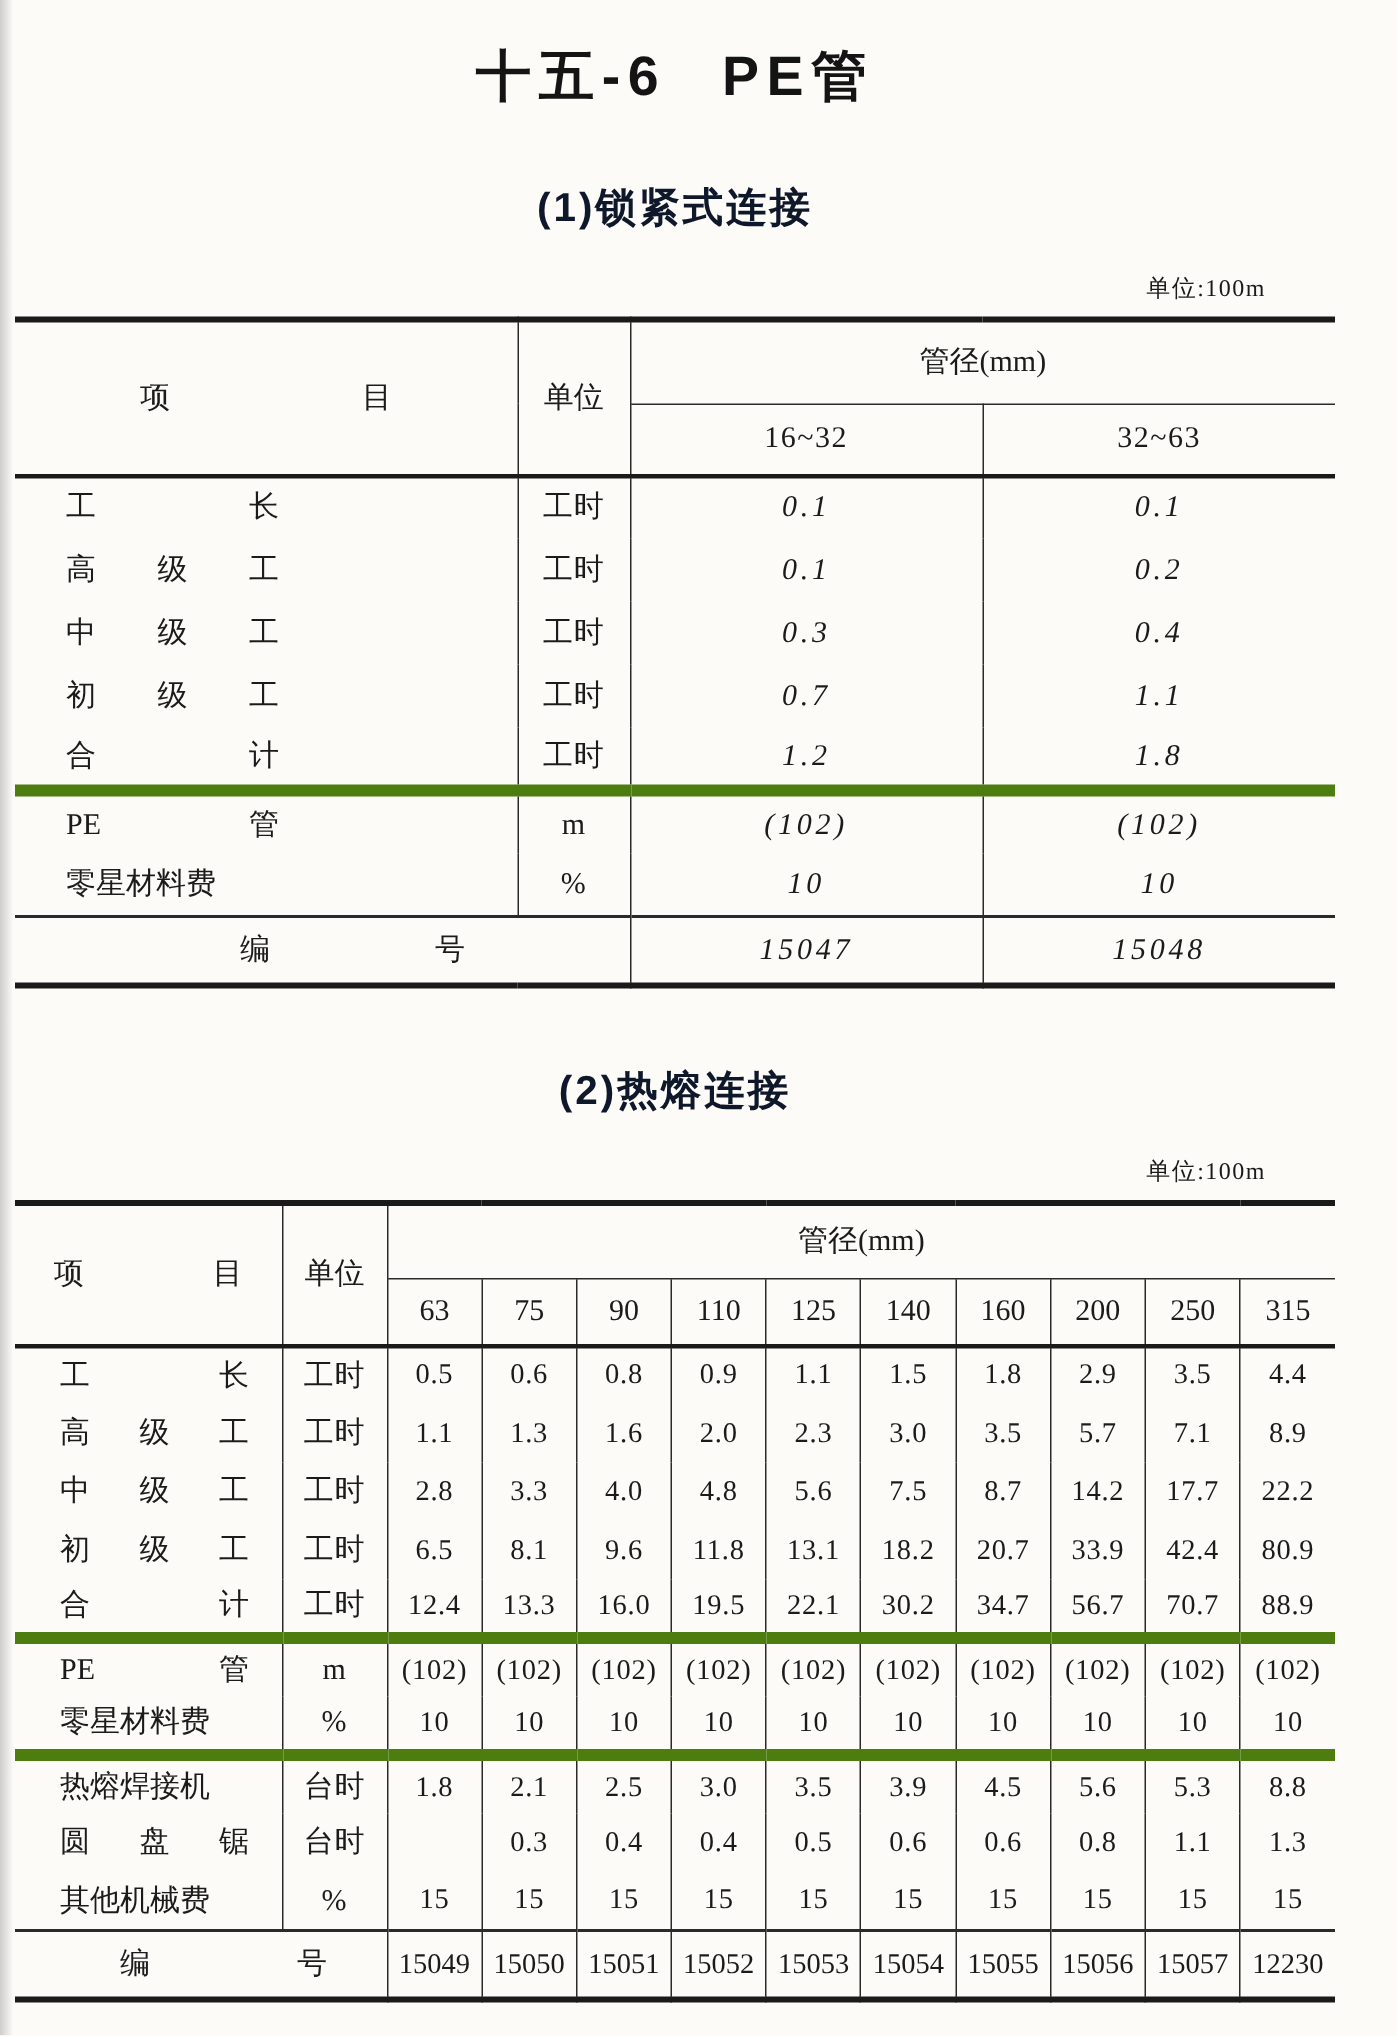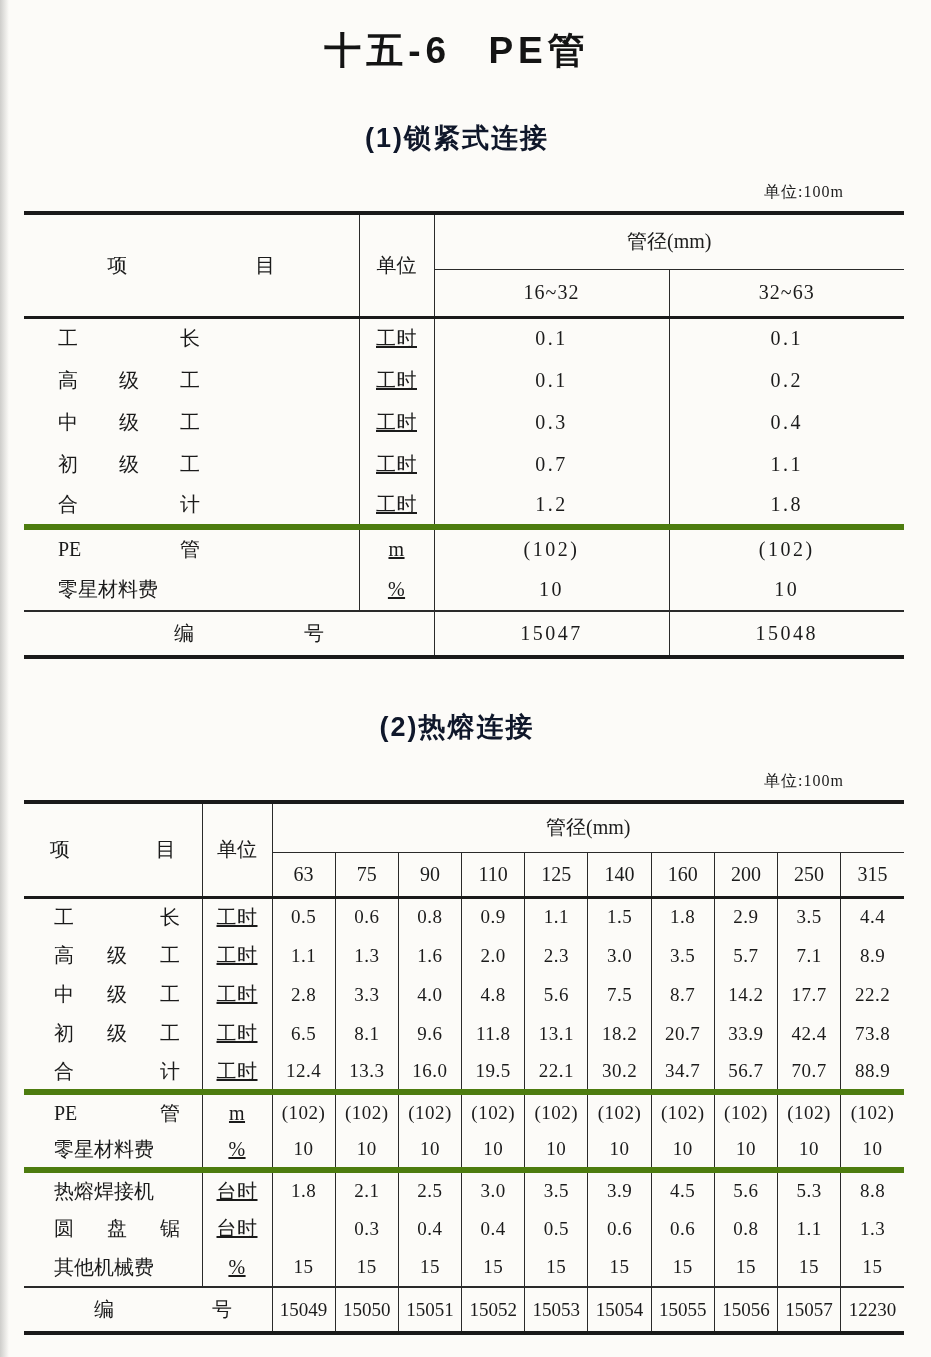--- a/index.html
+++ b/index.html
@@ -7,21 +7,21 @@
     width:931px;min-height:1357px;box-sizing:border-box;
     background:#fcfbf8;color:#1b1b1b;
     font-family:"Liberation Serif","DejaVu Serif",serif;
     position:relative;overflow:hidden;
   }
   body::before{
     content:"";position:absolute;left:0;top:0;bottom:0;width:9px;
     background:linear-gradient(to right,rgba(150,150,148,.45),rgba(150,150,148,0));
     pointer-events:none;
   }
-  .page{padding:14px 41px 0 24px;}
+  .page{padding:14px 41px 0 10px;}
   h1.title{
     text-align:center;font-family:"Liberation Sans","DejaVu Sans",sans-serif;
     font-weight:900;font-size:37px;letter-spacing:5px;word-spacing:22px;
     margin:12px 0 44px 0;color:#141414;
   }
   h2.sec-heading{
     text-align:center;font-family:"Liberation Sans","DejaVu Sans",sans-serif;
     font-weight:900;font-size:27px;letter-spacing:2px;
     margin:0 0 26px 0;color:#0f172a;
   }
@@ -38,21 +38,21 @@
   th,td{
     font-weight:normal;vertical-align:middle;text-align:center;
     font-size:20px;padding:0;line-height:1.15;
   }
   
   th.unit-head,.unit-cell{border-left:1.5px solid #2a2a2a;border-right:1.5px solid #2a2a2a;}
   .value-cell{border-left:1.5px solid #2a2a2a;}
   .col-head{border-left:1.5px solid #2a2a2a;}
   th.diam-head{border-left:1.5px solid #2a2a2a;border-bottom:1.5px solid #2a2a2a;}
   
-  tbody tr.group-start th,tbody tr.group-start td{border-top:6px solid #4d7c0f;margin-top:28px;}
+  tbody tr.group-start th,tbody tr.group-start td{border-top:8px solid #4d7c0f;margin-top:28px;}
   tfoot tr th,tfoot tr td{border-top:2px solid #2a2a2a;}
   
   .t1 thead tr.head-main{height:56px;}
   .t1 thead tr.subhead{height:48px;}
   .t1 tbody tr{height:42px;}
   .t1 tfoot tr{height:46px;}
   .t2 thead tr.head-main{height:50px;}
   .t2 thead tr.subhead{height:45px;}
   .t2 tbody tr{height:39px;}
   .t2 tfoot tr{height:46px;}
@@ -67,25 +67,25 @@
   .t1 .spread{width:142px;}
   .t2 .spread{width:126px;}
   .t1 .item-spread{width:168px;}
   .t2 .item-spread{width:126px;}
   .code-label{text-align:left;}
   .t1 .code-label{padding-left:150px;}
   .t2 .code-label{padding-left:70px;}
   .t1 .code-spread{width:150px;}
   .t2 .code-spread{width:138px;}
   
-  .t1 .value-cell{letter-spacing:2.5px;}
+  .t1 .value-cell{letter-spacing:2.5px;font-style:italic;}
   .t2 .value-cell{font-size:19px;letter-spacing:0.5px;}
   .t1 .col-head{letter-spacing:1px;}
   .t2 tfoot .value-cell{letter-spacing:0;margin-left:16px;}
-  .unit-cell{letter-spacing:0.5px;text-decoration:underline;}
+  .unit-cell{letter-spacing:0.5px;}
   .gap-after-t1{height:50px;}
 </style>
 </head>
 <body>
 
 <div class="page">
 
   <h1 class="title">十五-6 PE管</h1>
 
   <section>
@@ -242,21 +242,21 @@
             <td class="unit-cell">工时</td>
             <td class="value-cell">6.5</td>
             <td class="value-cell">8.1</td>
             <td class="value-cell">9.6</td>
             <td class="value-cell">11.8</td>
             <td class="value-cell">13.1</td>
             <td class="value-cell">18.2</td>
             <td class="value-cell">20.7</td>
             <td class="value-cell">33.9</td>
             <td class="value-cell">42.4</td>
-            <td class="value-cell">73.8</td>
+            <td class="value-cell">80.9</td>
           </tr>
           <tr>
             <th class="label-cell"><span class="spread">合计</span></th>
             <td class="unit-cell">工时</td>
             <td class="value-cell">12.4</td>
             <td class="value-cell">13.3</td>
             <td class="value-cell">16.0</td>
             <td class="value-cell">19.5</td>
             <td class="value-cell">22.1</td>
             <td class="value-cell">30.2</td>

